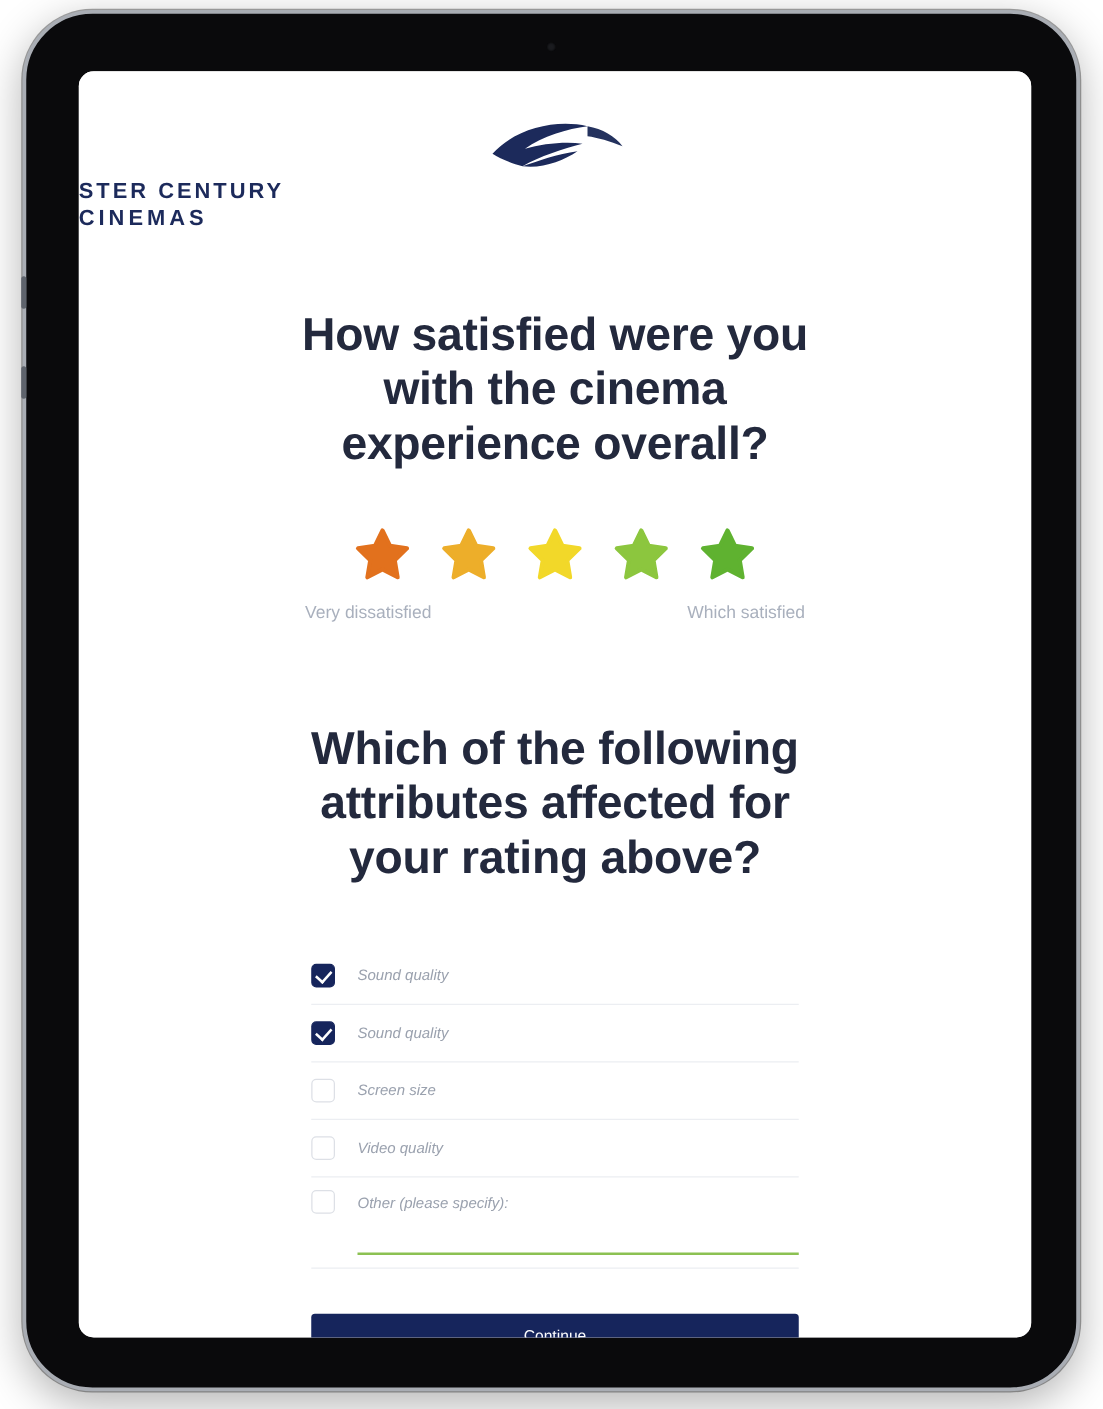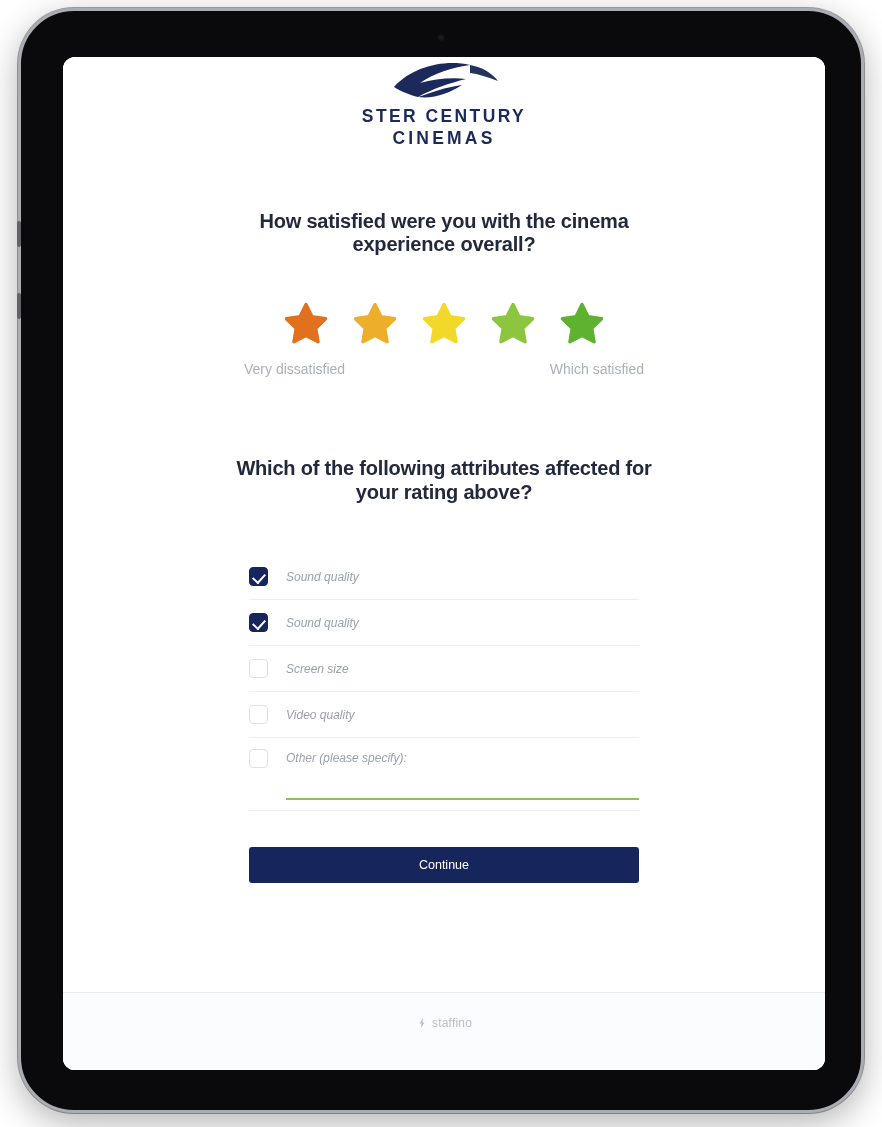--- a/index.html
+++ b/index.html
@@ -61,39 +61,40 @@
     flex-direction: column;
   }
 
   .content {
     flex: 1 1 auto;
     padding: 0 0 8px 0;
   }
 
   
   .logo-block {
-    text-align: center;
+    text-align: left;
+    padding-top: 36px;
   }
   .logo-mark { display: block; margin: 0 auto; }
   .logo-text {
     margin-top: 2px;
     color: #1c2a5b;
     font-weight: 700;
     font-size: 17.5px;
     letter-spacing: 2.4px;
     line-height: 1.28;
   }
   .logo-text .line2 { display: block; letter-spacing: 3.2px; }
 
   
   .q1-title, .q2-title {
     text-align: center;
     color: #23293d;
     font-weight: 700;
-    font-size: 20px;
+    font-size: 37px;
     line-height: 1.18;
     letter-spacing: -0.2px;
   }
   .q1-title { margin: 60px auto 0; max-width: 420px; }
   .q2-title { margin: 0 auto; max-width: 420px; text-align: center; }
 
   .q1-sub {
     text-align: center;
     color: #adb3bf;
     font-size: 12.5px;

